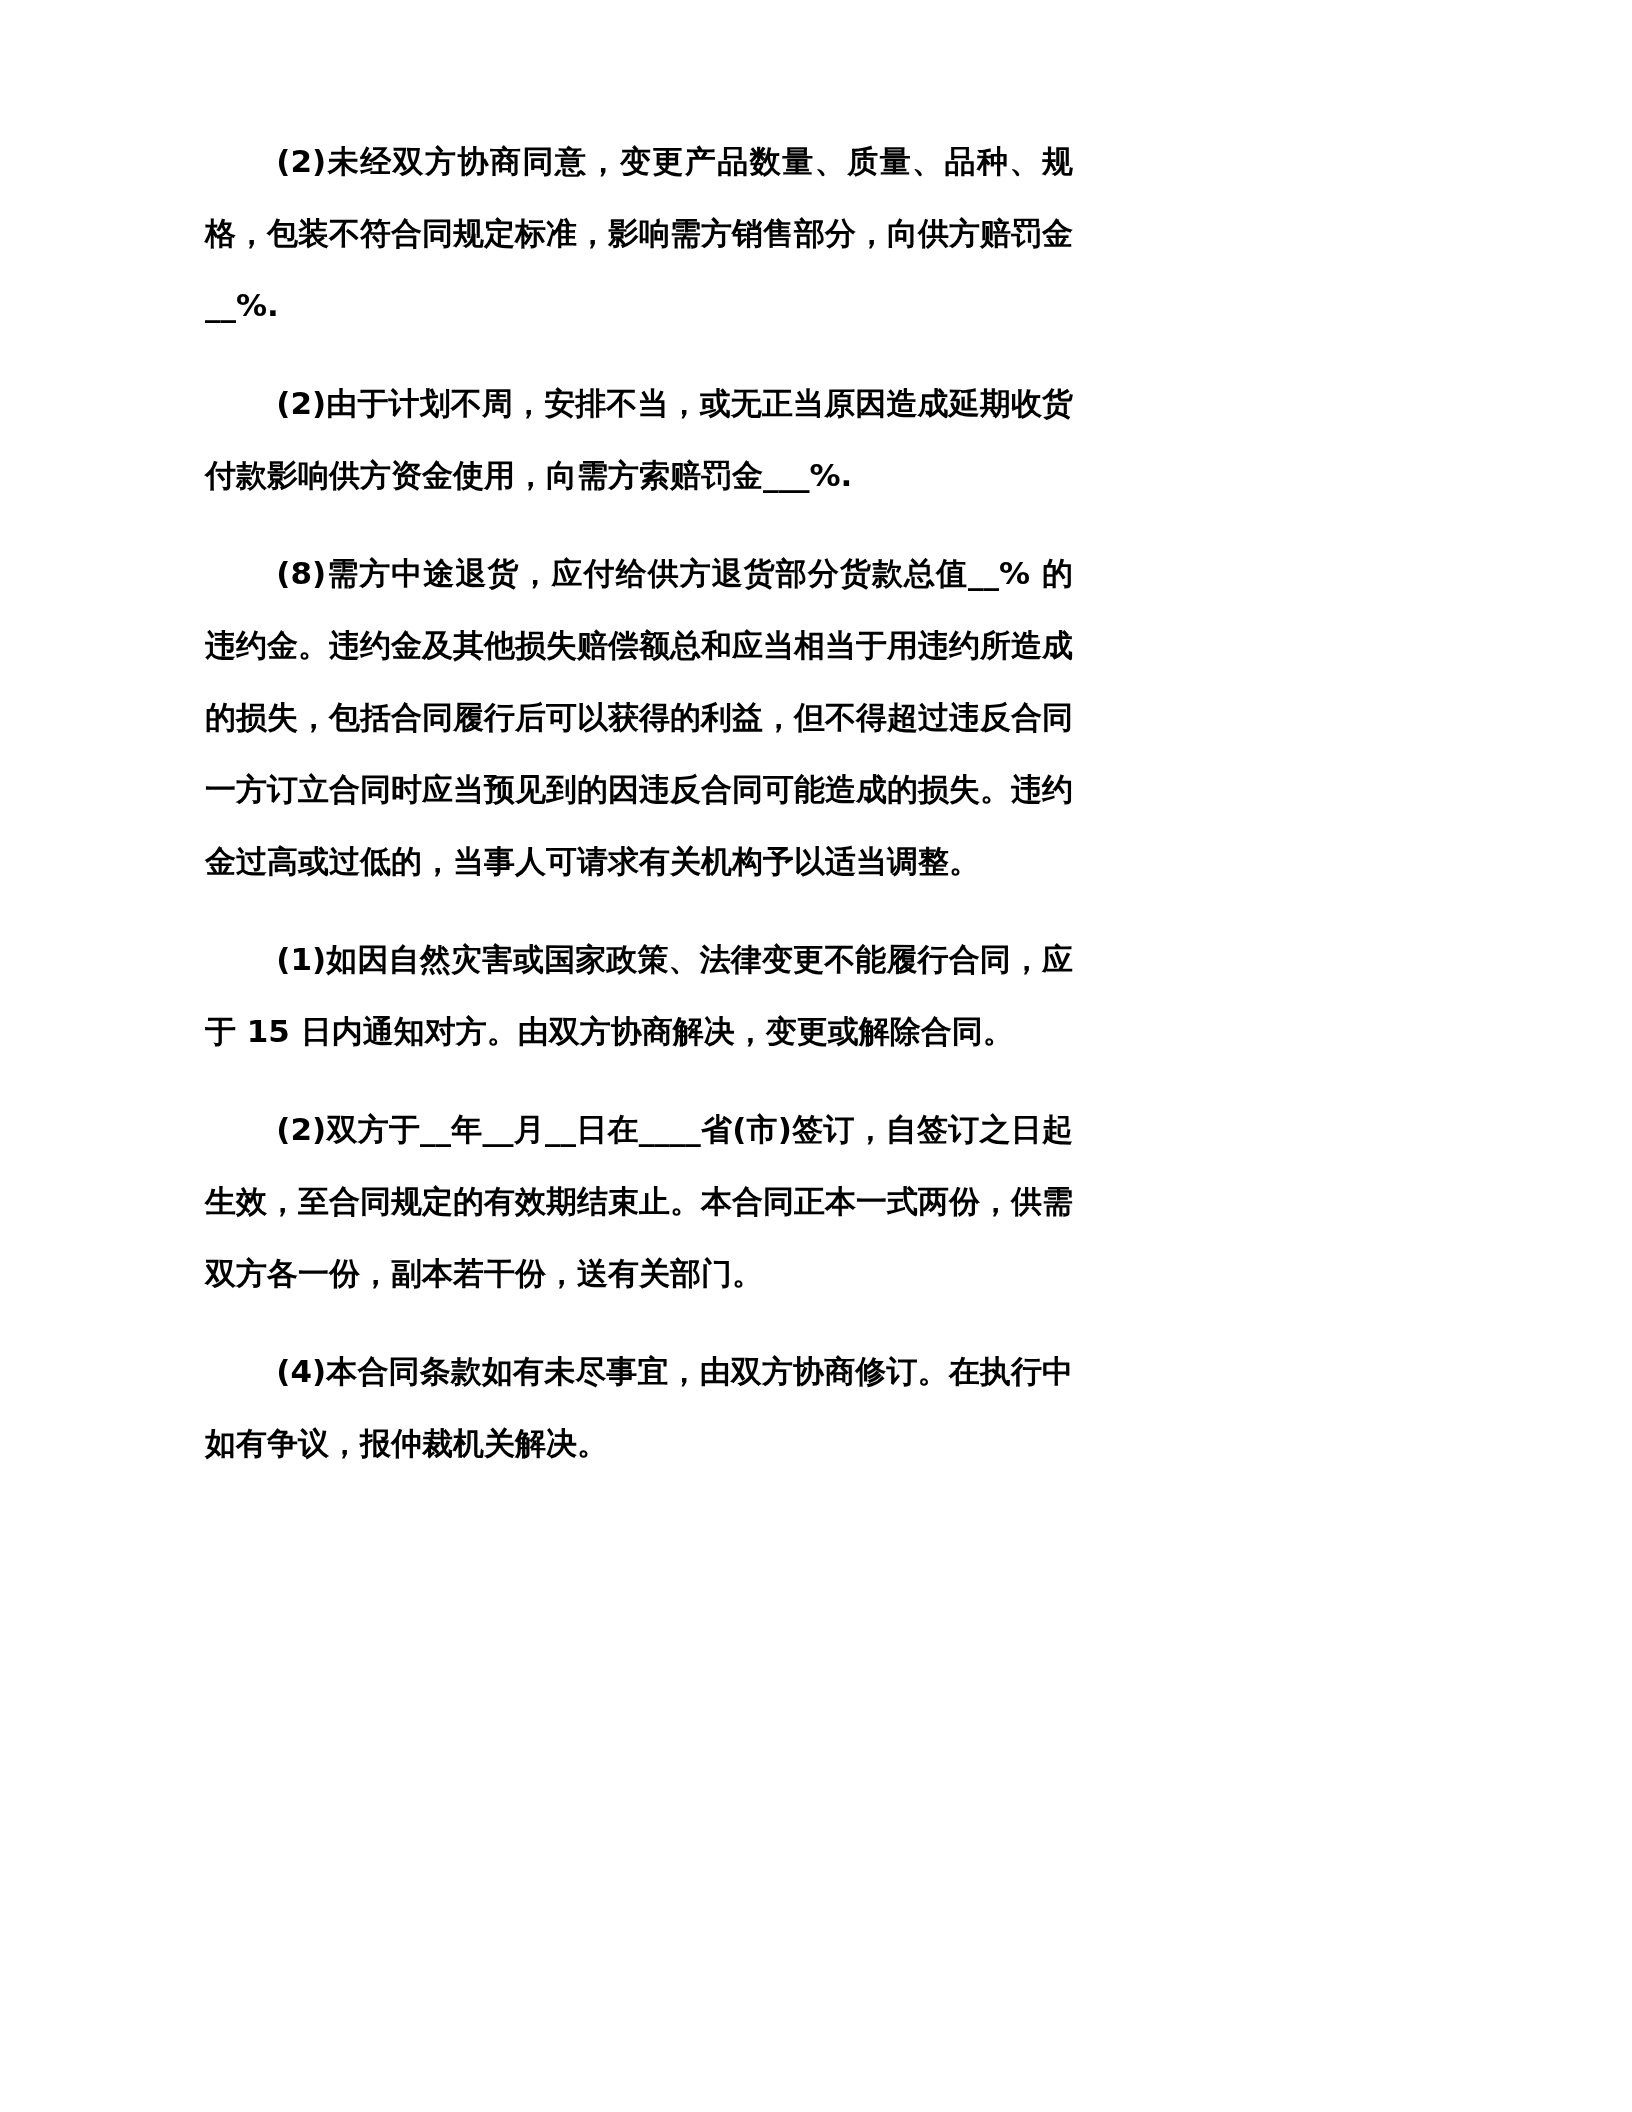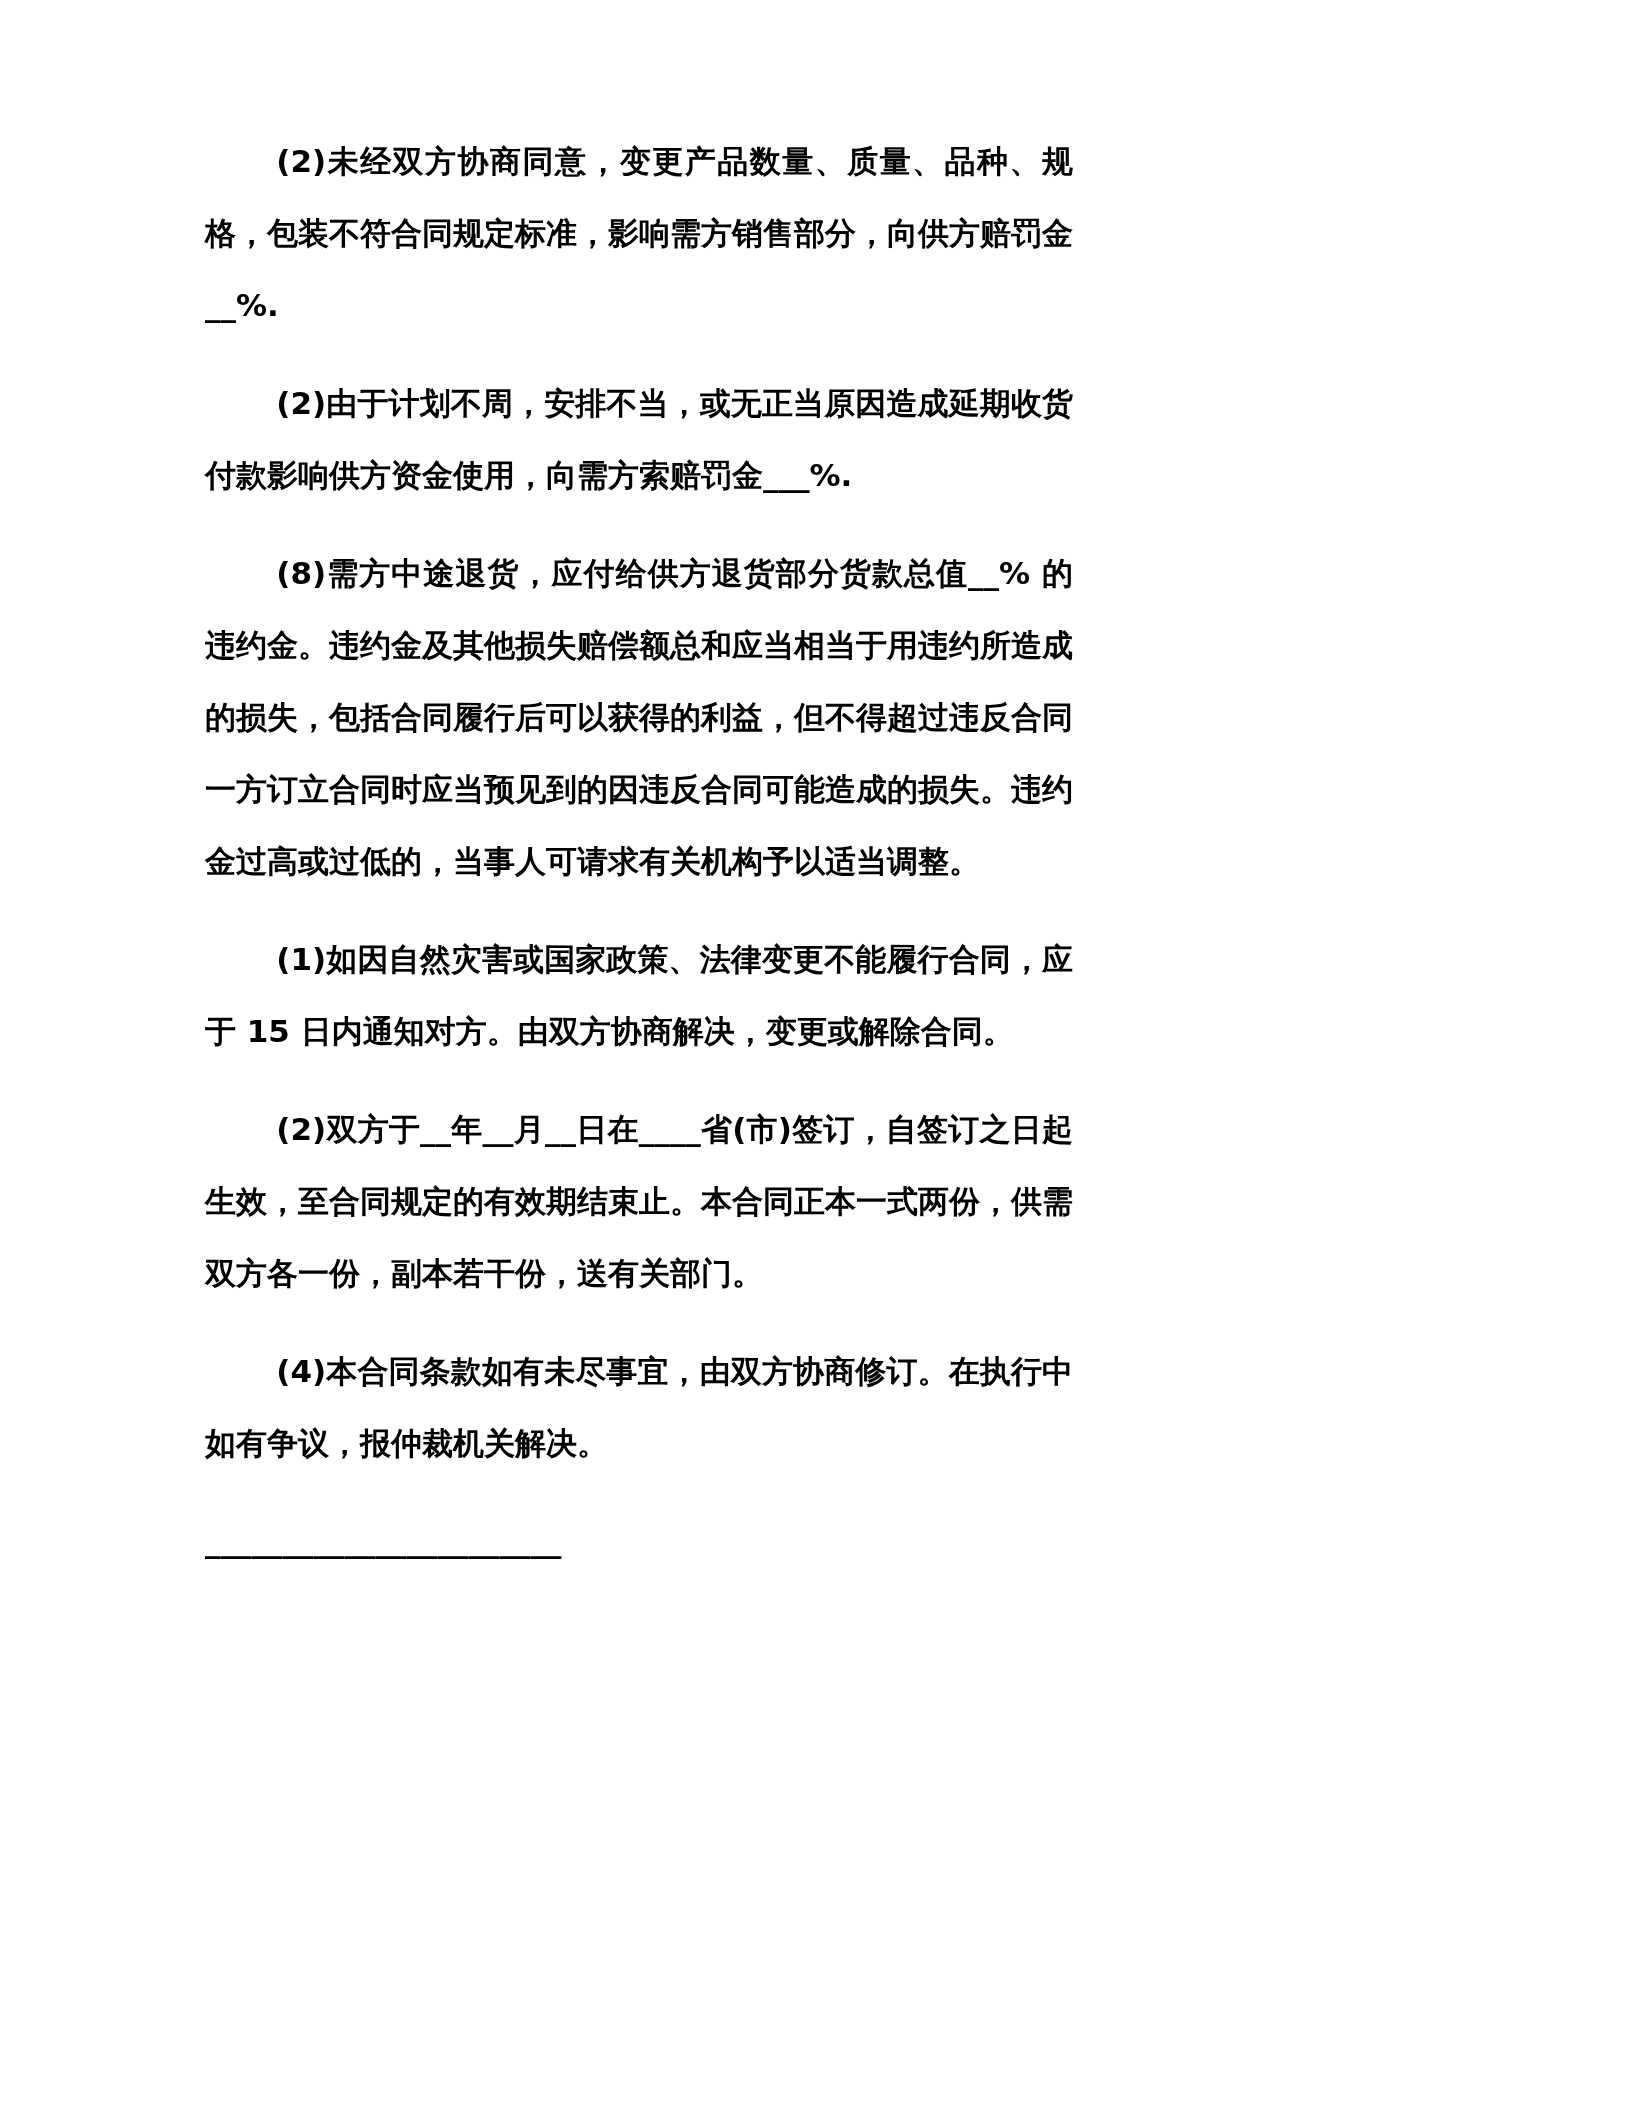--- a/index.html
+++ b/index.html
@@ -43,15 +43,14 @@
 <body>
 
 <div class="page">
   <div class="content">
     <p>(2)未经双方协商同意，变更产品数量、质量、品种、规格，包装不符合同规定标准，影响需方销售部分，向供方赔罚金__%.</p>
     <p>(2)由于计划不周，安排不当，或无正当原因造成延期收货付款影响供方资金使用，向需方索赔罚金___%.</p>
     <p>(8)需方中途退货，应付给供方退货部分货款总值__% 的违约金。违约金及其他损失赔偿额总和应当相当于用违约所造成的损失，包括合同履行后可以获得的利益，但不得超过违反合同一方订立合同时应当预见到的因违反合同可能造成的损失。违约金过高或过低的，当事人可请求有关机构予以适当调整。</p>
     <p>(1)如因自然灾害或国家政策、法律变更不能履行合同，应于 15 日内通知对方。由双方协商解决，变更或解除合同。</p>
     <p>(2)双方于__年__月__日在____省(市)签订，自签订之日起生效，至合同规定的有效期结束止。本合同正本一式两份，供需双方各一份，副本若干份，送有关部门。</p>
     <p>(4)本合同条款如有未尽事宜，由双方协商修订。在执行中如有争议，报仲裁机关解决。</p>
-    <p class="no-indent">_______________________</p>
   </div>
 </div>
 
 </body></html>

